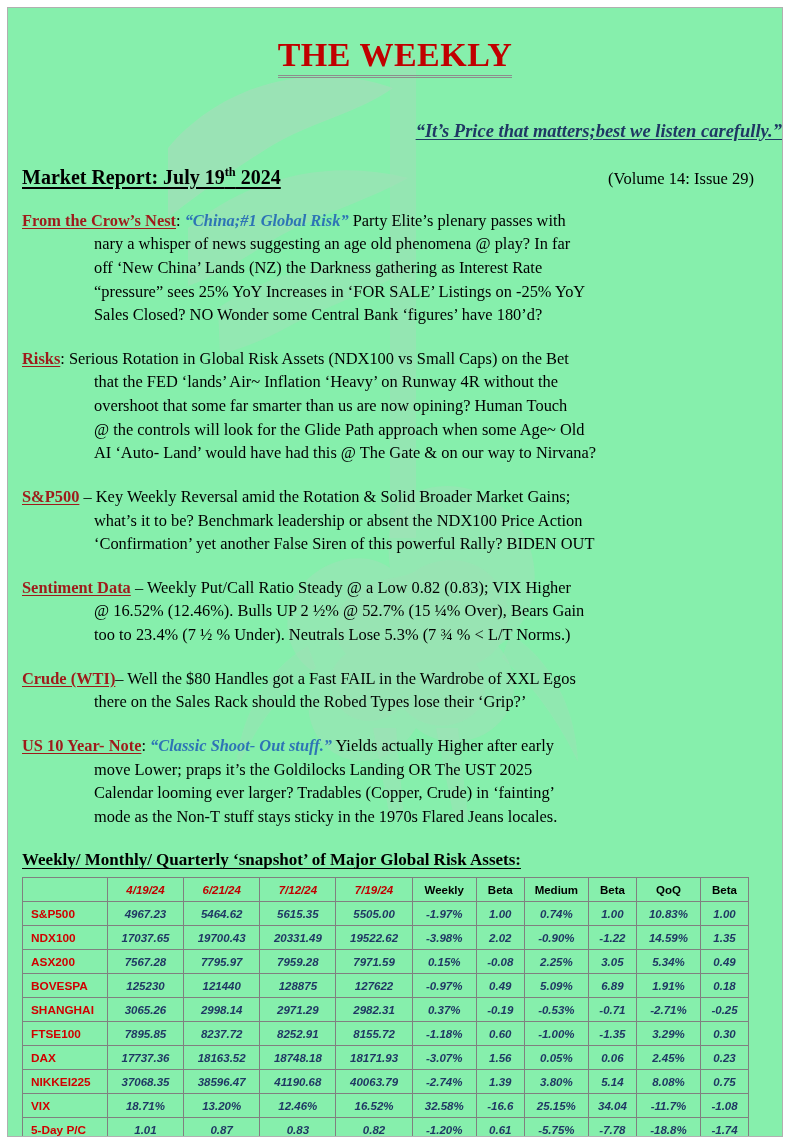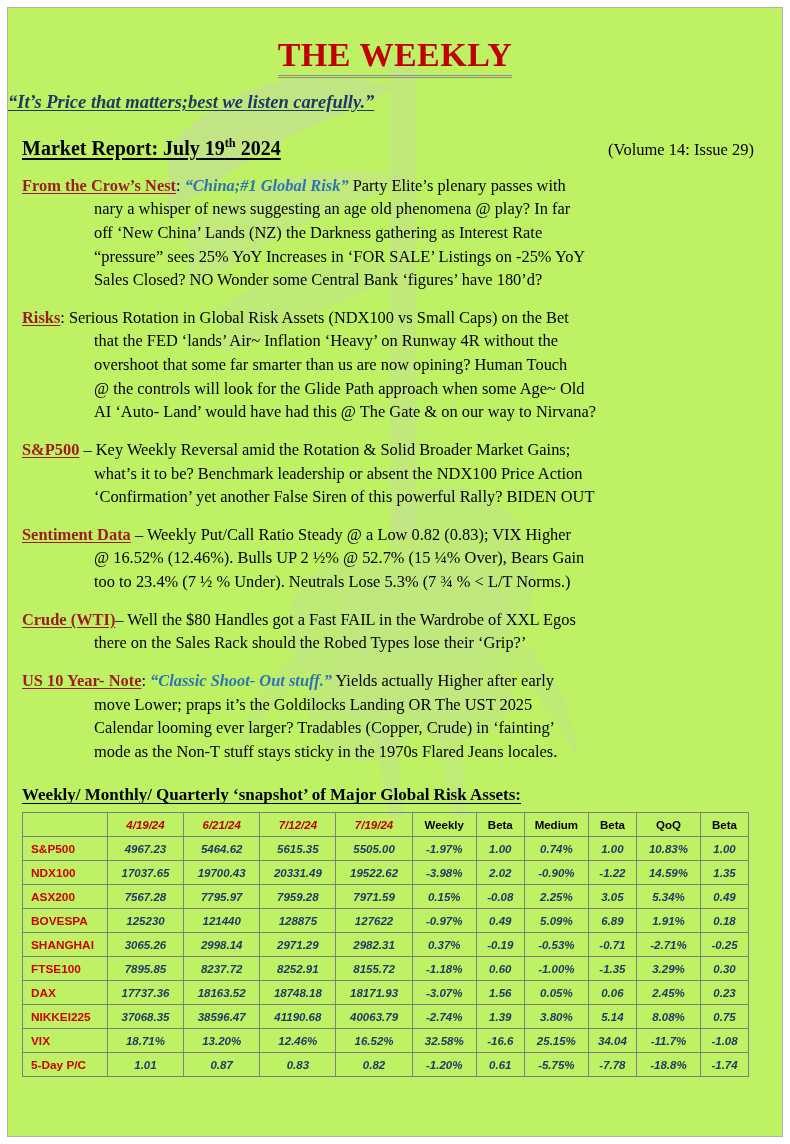--- a/index.html
+++ b/index.html
@@ -8,21 +8,21 @@
     width: 790px; height: 1144px;
     background: #ffffff;
     font-family: "Liberation Serif", serif;
     overflow: hidden;
   }
   #page {
     position: absolute;
     left: 7px; top: 7px;
     width: 776px; height: 1130px;
     border: 1px solid #b0b0b0;
-    background: #bef264;
+    background: #86efac;
     overflow: hidden;
   }
   
   #watermark {
     position: absolute;
     left: 150px; top: 20px;
     width: 480px; height: 820px;
     opacity: 0.40;
     pointer-events: none;
     z-index: 0;
@@ -37,21 +37,21 @@
   .masthead-title {
     display: inline-block;
     color: #C00000;
     font-weight: bold;
     font-size: 34px;
     letter-spacing: 0.5px;
     line-height: 1.0;
     padding-bottom: 3px;
     border-bottom: 3px double #8d8d8d;
   }
-  .tagline-wrap { text-align: left; margin-top: 14px; }
+  .tagline-wrap { text-align: right; margin-top: 43px; }
   .tagline {
     display: inline-block;
     color: #1F3864;
     font-style: italic;
     font-weight: bold;
     font-size: 18.5px;
     text-decoration: underline;
     text-underline-offset: 2px;
   }
 
@@ -72,21 +72,21 @@
     text-underline-offset: 3px;
   }
   .report-title sup { font-size: 0.62em; }
   .volume {
     color: #000000;
     font-size: 16.5px;
   }
 
   
   .section {
-    margin-top: 14px;
+    margin-top: 20px;
     padding: 0 24px 0 14px;
     font-size: 16.4px;
     line-height: 1.44;
     color: #000000;
     text-align: left;
   }
   .section .runhead {
     color: #9E1B1B;
     font-weight: bold;
     text-decoration: underline;

